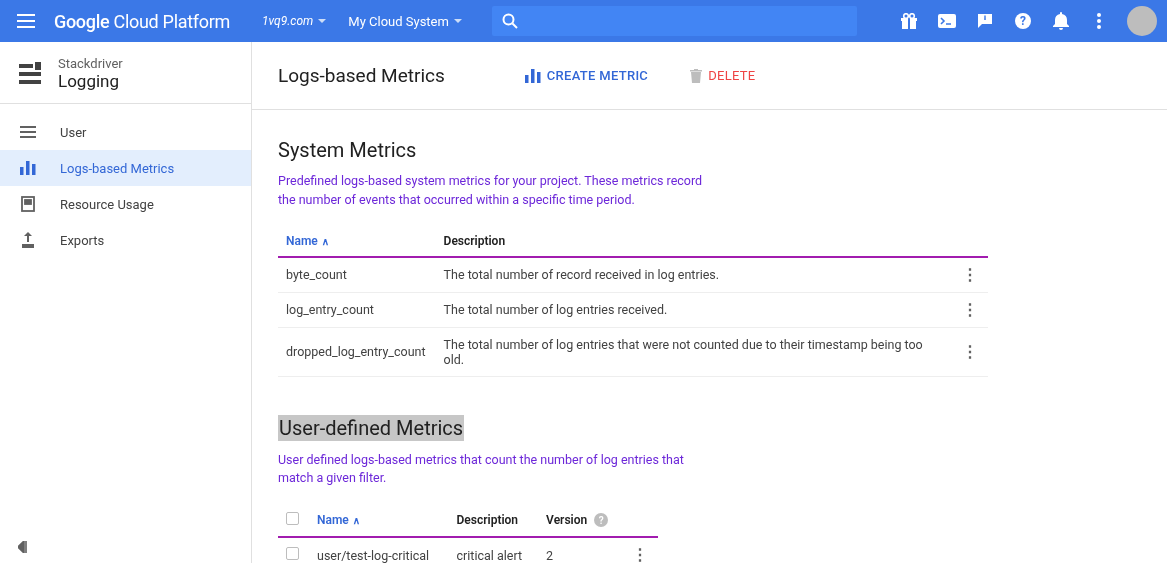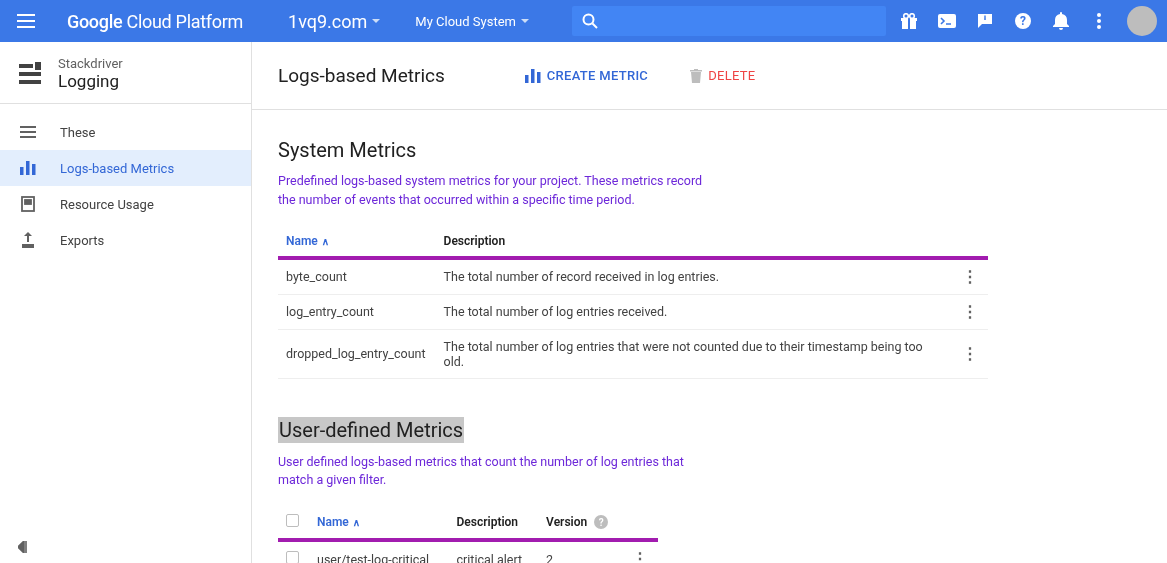--- a/index.html
+++ b/index.html
@@ -1,23 +1,23 @@
 <!DOCTYPE html>
 <html><head>
 <meta charset="utf-8">
 <style>
 * { margin: 0; padding: 0; box-sizing: border-box; font-family: Roboto, Arial, sans-serif; }
 body { width: 1167px; height: 563px; overflow: hidden; background: #fff; color: #212121; font-size: 13px; }
 
 
-.header { height: 42px; background: #3b78e7; display: flex; align-items: center; padding: 0 10px 0 14px; color: #fff; gap: 13px; }
+.header { height: 42px; background: #3b78e7; display: flex; align-items: center; padding: 0 10px 0 14px; color: #fff; }
 .hamburger { width: 24px; height: 24px; display:flex; align-items:center; justify-content:center; cursor:pointer; }
 .logo { margin-left: 16px; font-size: 18px; font-weight: 400; letter-spacing: -0.3px; }
 .logo b { font-weight: 500; }
-.org { margin-left: 32px; font-size: 18px; display:flex; align-items:center; cursor:pointer; }
+.org { margin-left: 32px; font-size: 12px; display:flex; align-items:center; cursor:pointer;font-style:italic; }
 .project { margin-left: 22px; font-size: 13px; display:flex; align-items:center; cursor:pointer; }
 .dropdown-arrow { margin-left: 5px; }
 .search-wrap { margin-left: 30px; flex: 1; max-width: 365px; height: 30px; background: #4285f4; border-radius: 2px; display:flex; align-items:center; padding: 0 10px; }
 .search-input { background: transparent; border: none; outline: none; color: #fff; font-size: 14px; width: 100%; margin-left: 8px; }
 .header-icons { margin-left: auto; display:flex; align-items:center; gap: 18px; }
 .header-icon { width: 20px; height: 20px; display:flex; align-items:center; justify-content:center; cursor:pointer; }
 .avatar { width: 30px; height: 30px; border-radius: 50%; background: #bdbdbd; }
 
 
 .body { display: flex; height: calc(100% - 42px); }
@@ -45,21 +45,21 @@
 .action-btn.delete { margin-left: 42px; color: #ef4444; }
 .action-icon { margin-right: 6px; }
 
 
 .section { padding: 28px 26px 10px; }
 .section h2 { font-size: 20px; font-weight: 400; margin-bottom: 10px; }
 .section h2.highlight { display:inline-block; background: #c7c7c7; padding: 1px 1px; }
 .section-desc { font-size: 12.5px; color: #6d28d9; max-width: 440px; line-height: 1.5; margin-bottom: 16px; }
 
 table { border-collapse: collapse; }
-th { text-align: left; font-size: 12px; font-weight: 600; padding: 8px 10px 8px 8px; border-bottom: 4px solid #a21caf; color: #212121; }
+th { text-align: left; font-size: 12px; font-weight: 600; padding: 8px 10px 8px 8px; border-bottom: 2px solid #a21caf; color: #212121; }
 th.sorted { color: #3367d6; font-weight: 600; }
 td { font-size: 12.5px; padding: 9px 10px 9px 8px; border-bottom: 1px solid #eee; color: #424242; margin-top: 12px; }
 .more-cell { width: 30px; text-align:center; }
 .sort-arrow { margin-left: 4px; font-size: 10px; }
 .help-icon { width:14px; height:14px; border-radius:50%; background:#bdbdbd; color:#fff; font-size:10px; display:inline-flex; align-items:center; justify-content:center; margin-left:4px; vertical-align:middle; }
 .checkbox { width:13px; height:13px; border:1.5px solid #bdbdbd; border-radius:2px; display:inline-block; }
 .system-table { width: 710px; }
 .user-table { width: 380px; }
 .dots { font-size: 16px; font-weight:bold; line-height:1; cursor:pointer; color:#616161; }
 
@@ -161,21 +161,21 @@
         <div class="main">Logging</div>
       </div>
     </div>
     <div class="nav">
       <div class="nav-item">
         <span class="nav-icon">
             <svg width="16" height="12" viewBox="0 0 16 12">
               <path d="M0 0h16v2H0zM0 5h16v2H0zM0 10h16v2H0z" fill="#616161"></path>
             </svg>
           </span>
-        <span>These</span>
+        <span>User</span>
       </div>
       <div class="nav-item active">
         <span class="nav-icon">
             <svg width="16" height="14" viewBox="0 0 16 14">
               <rect x="0" y="6" width="3.5" height="8" fill="#3367d6"></rect>
               <rect x="6" y="0" width="3.5" height="14" fill="#3367d6"></rect>
               <rect x="12" y="3" width="3.5" height="11" fill="#3367d6"></rect>
             </svg>
           </span>
         <span>Logs-based Metrics</span>

